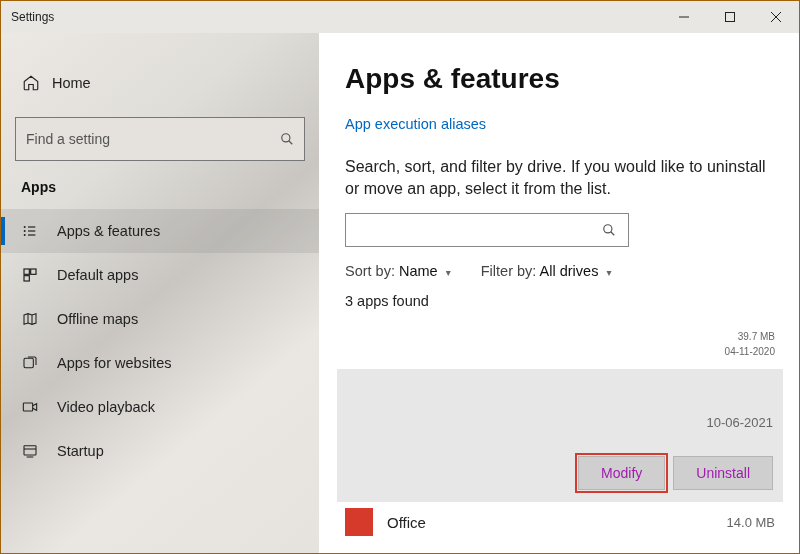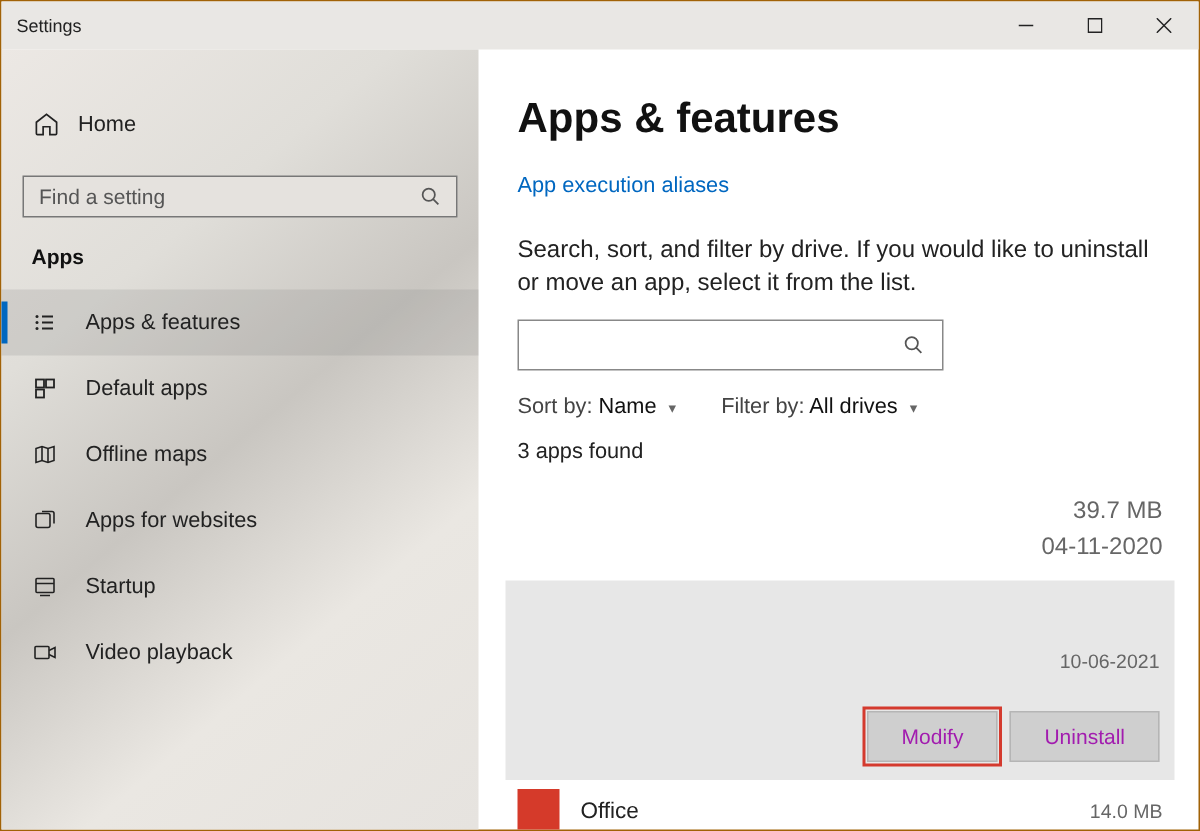--- a/index.html
+++ b/index.html
@@ -7,37 +7,37 @@
     .window { width: 800px; height: 554px; border: 1px solid #a16207; background: #fff; display: flex; flex-direction: column; position: relative; }
     .titlebar { height: 32px; display: flex; align-items: center; justify-content: space-between; padding-left: 10px; background: #e9e7e4; }
     .titlebar-title { font-size: 12px; color: #222; }
     .win-controls { display: flex; height: 100%; }
     .win-btn { width: 46px; height: 32px; display: flex; align-items: center; justify-content: center; font-size: 13px; color: #222; }
     .body { flex: 1; display: flex; min-height: 0; }
     .sidebar { width: 318px; background: linear-gradient(140deg, #ece8e4 0%, #e0ded9 28%, #c9c6c1 50%, #eae7e2 72%, #e6e3df 100%); padding-top: 30px; position: relative; }
     .side-link { display: flex; align-items: center; gap: 11px; padding: 10px 16px 10px 20px; font-size: 14.5px; color: #222; cursor: pointer; }
     .side-link .icon { width: 20px; height: 20px; display: flex; align-items: center; justify-content: center; flex-shrink: 0; }
     .search-wrap { padding: 0 14px; margin: 14px 0 18px; }
-    .search-box { height: 28px; border: 1px solid #777; background: #e5e2de; display: flex; align-items: center; padding: 0 10px; }
+    .search-box { height: 44px; border: 1px solid #777; background: #e5e2de; display: flex; align-items: center; padding: 0 10px; }
     .search-box input { flex: 1; border: none; background: transparent; font-size: 14px; color: #555; outline: none; }
     .search-box input::placeholder { color: #555; }
     .section-title { font-size: 14px; font-weight: 600; color: #111; padding: 0 20px; margin-bottom: 14px; }
     .nav-item { display: flex; align-items: center; gap: 18px; height: 44px; padding-left: 20px; font-size: 14.5px; color: #222; cursor: pointer; position: relative; }
     .nav-item.active { background: rgba(120,120,120,0.18); }
     .nav-item.active::before { content: ""; position: absolute; left: 0; top: 8px; bottom: 8px; width: 4px; background: #0067c0; }
     .nav-item .icon { width: 18px; height: 18px; display: flex; align-items: center; justify-content: center; flex-shrink: 0; }
     .main { flex: 1; padding: 30px 20px 0 26px; overflow: hidden; position: relative; }
     .page-title { font-size: 28px; font-weight: 600; color: #111; margin-bottom: 20px; }
     .link { color: #0067c0; font-size: 14.5px; margin-bottom: 24px; display: inline-block; }
     .desc { font-size: 16px; color: #222; line-height: 1.35; margin-bottom: 14px; max-width: 430px; }
     .filter-box { width: 284px; height: 34px; border: 1px solid #888; display: flex; align-items: center; justify-content: flex-end; padding-right: 12px; margin-bottom: 16px; }
     .controls-row { display: flex; gap: 30px; font-size: 14.5px; color: #444; margin-bottom: 14px; }
     .controls-row .val { color: #111; }
     .count { font-size: 14.5px; color: #222; margin-bottom: 20px; }
-    .app-row { display: flex; justify-content: flex-end; align-items: flex-end; flex-direction: column; padding-right: 4px; font-size: 16px; color: #666; line-height: 1.5; margin-bottom: 10px; }
+    .app-row { display: flex; justify-content: flex-end; align-items: flex-end; flex-direction: column; padding-right: 4px; font-size: 10px; color: #666; line-height: 1.5; margin-bottom: 10px; }
     .selected-app { background: #e7e7e7; padding: 46px 10px 12px; margin-left: -8px; margin-right: -4px; }
     .selected-app .date { text-align: right; font-size: 13px; color: #666; margin-bottom: 26px; }
     .action-row { display: flex; justify-content: flex-end; gap: 8px; }
     .action-btn { height: 34px; padding: 0 22px; background: #cfcfcf; border: 1px solid #b5b5b5; font-size: 14px; color: #a21caf; display: flex; align-items: center; cursor: pointer; }
     .action-btn.hl { outline: 2px solid #d43a2e; outline-offset: 1px; }
     .bottom-row { display: flex; align-items: center; justify-content: space-between; padding: 6px 4px 0 0; font-size: 13px; color: #666; }
     .office-chip { display: flex; align-items: center; gap: 14px; }
     .office-sq { width: 28px; height: 28px; background: #d53a2a; }
     .chev { font-size: 10px; color: #666; margin-left: 4px; }
     svg { display: block; }
@@ -135,36 +135,36 @@
               <rect x="3" y="5" width="14" height="14" rx="2"></rect>
               <path d="M9 3h10a2 2 0 012 2v10"></path>
             </svg>
         </span>
         <span>Apps for websites</span>
       </div>
 
       <div class="nav-item">
         <span class="icon">
           <svg width="16" height="16" viewBox="0 0 24 24" fill="none" stroke="#222" stroke-width="1.6">
+              <rect x="2" y="6" width="14" height="12" rx="1"></rect>
+              <path d="M16 10l6-3v10l-6-3"></path>
+            </svg>
+        </span>
+        <span>Video playback</span>
+      </div>
+
+      <div class="nav-item">
+        <span class="icon">
+          <svg width="16" height="16" viewBox="0 0 24 24" fill="none" stroke="#222" stroke-width="1.6">
               <rect x="3" y="4" width="18" height="14" rx="1"></rect>
               <line x1="3" y1="9" x2="21" y2="9"></line>
               <line x1="7" y1="21" x2="17" y2="21"></line>
             </svg>
         </span>
         <span>Startup</span>
-      </div>
-
-      <div class="nav-item">
-        <span class="icon">
-          <svg width="16" height="16" viewBox="0 0 24 24" fill="none" stroke="#222" stroke-width="1.6">
-              <rect x="2" y="6" width="14" height="12" rx="1"></rect>
-              <path d="M16 10l6-3v10l-6-3"></path>
-            </svg>
-        </span>
-        <span>Video playback</span>
       </div>
     </div>
 
     <div class="main">
       <h1 class="page-title">Apps &amp; features</h1>
       <a class="link">App execution aliases</a>
       <p class="desc">Search, sort, and filter by drive. If you would like to uninstall or move an app, select it from the list.</p>
 
       <div class="filter-box">
         <span>

